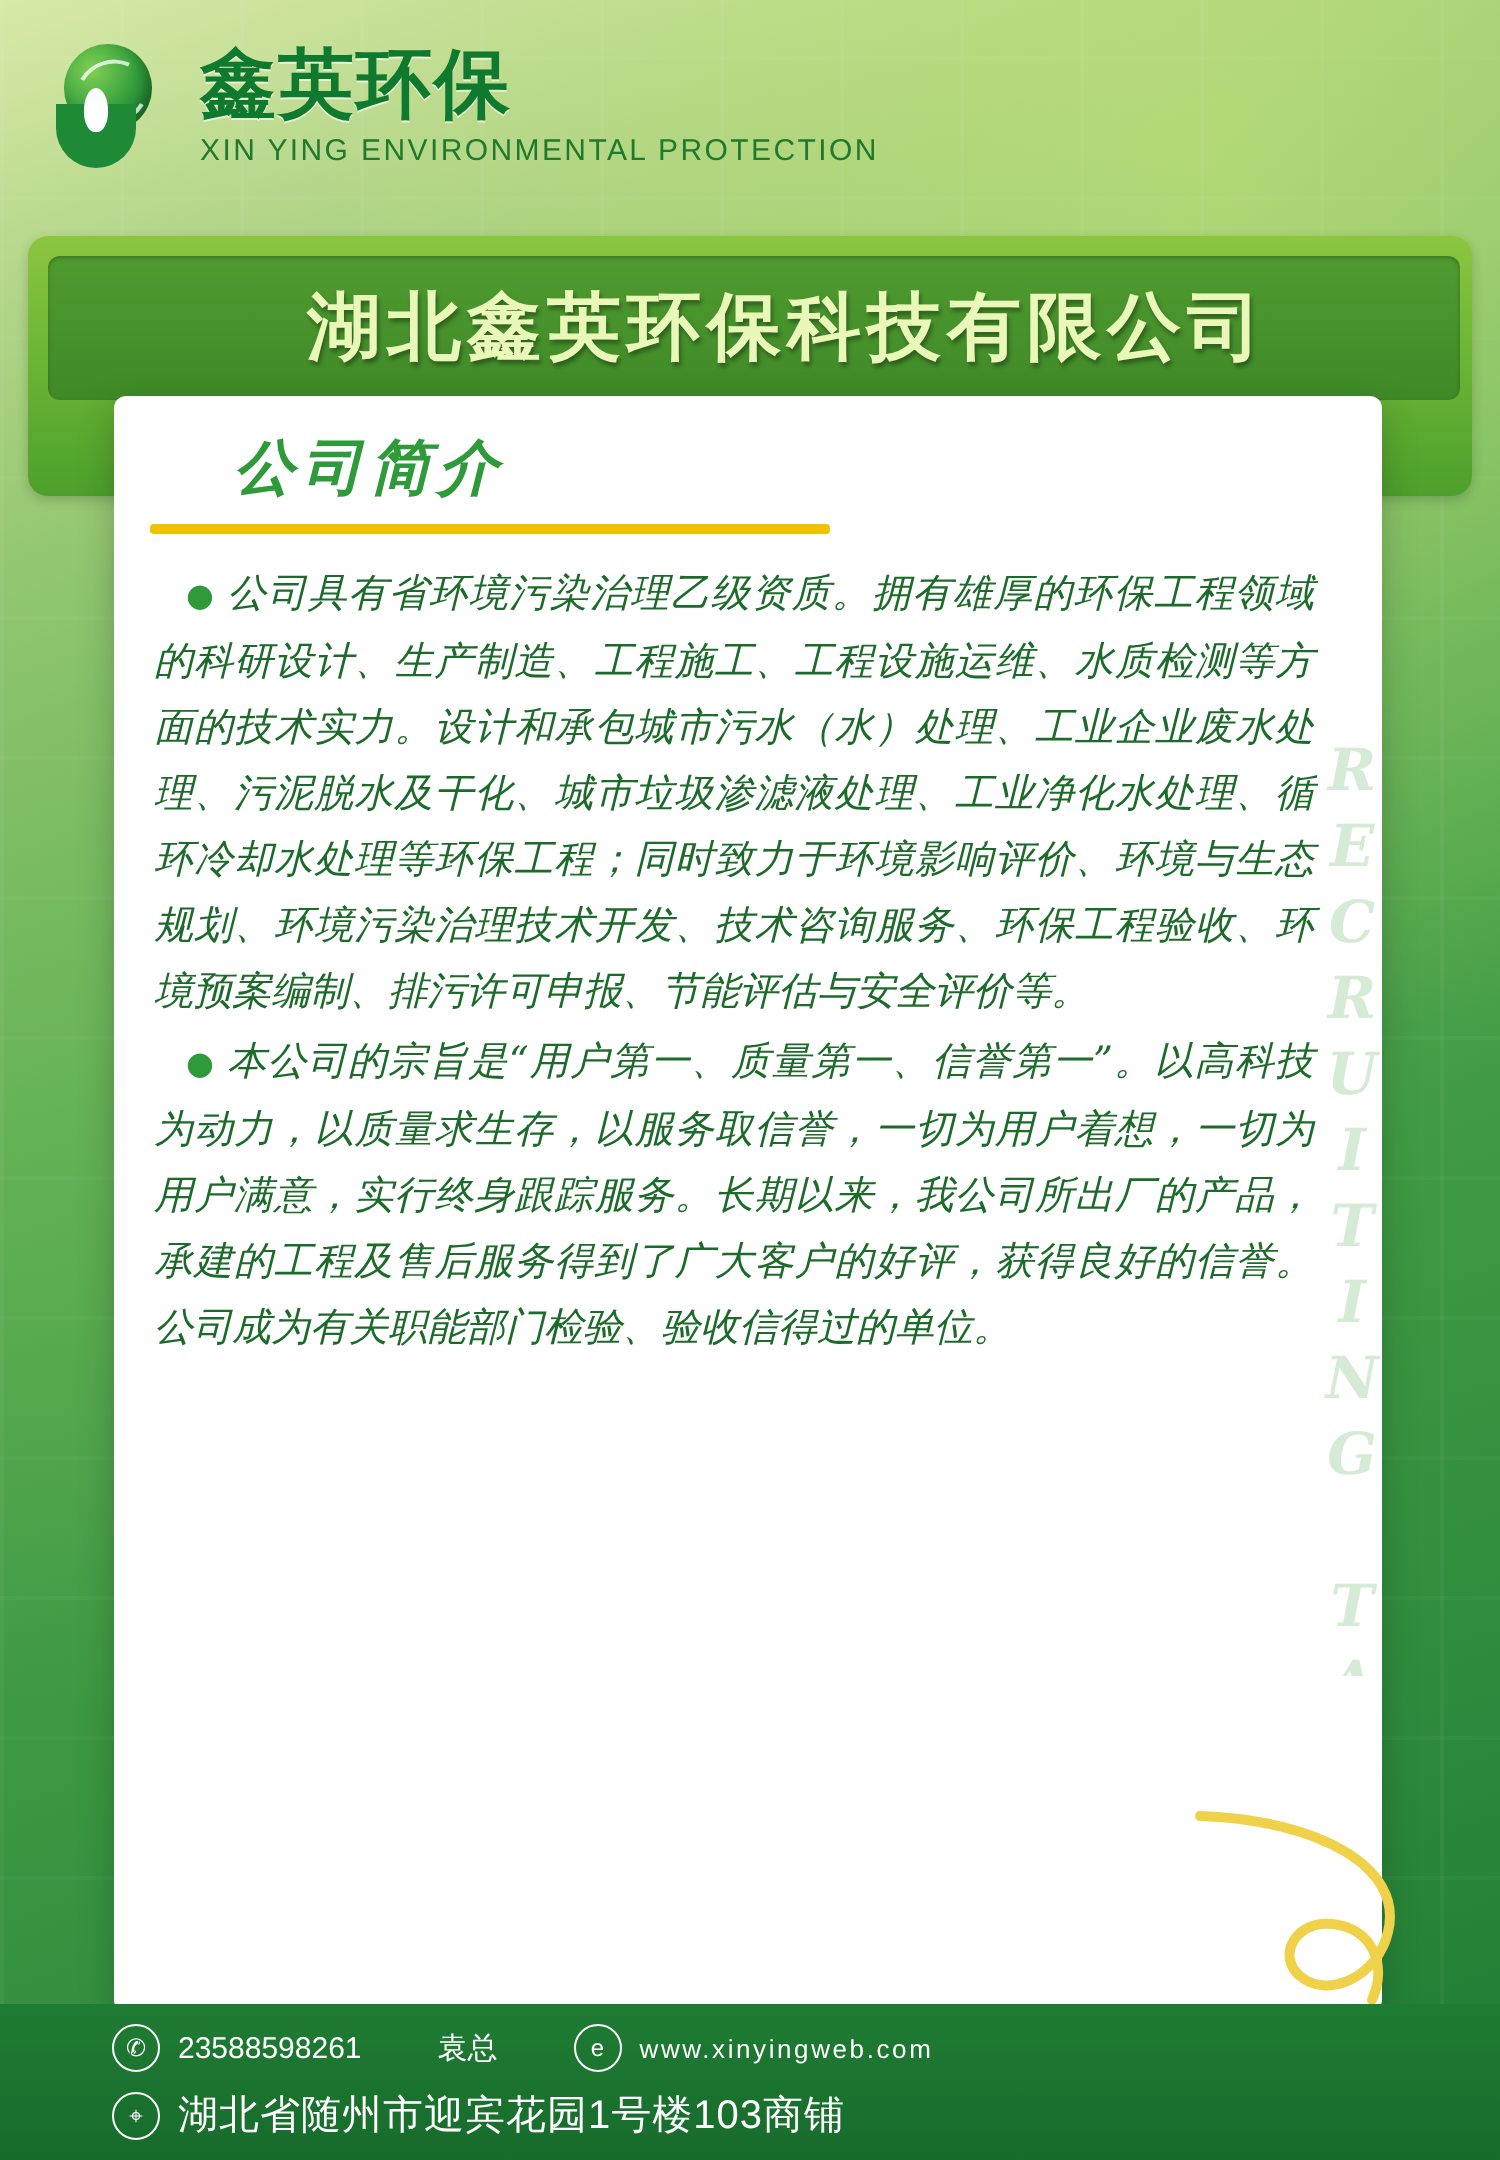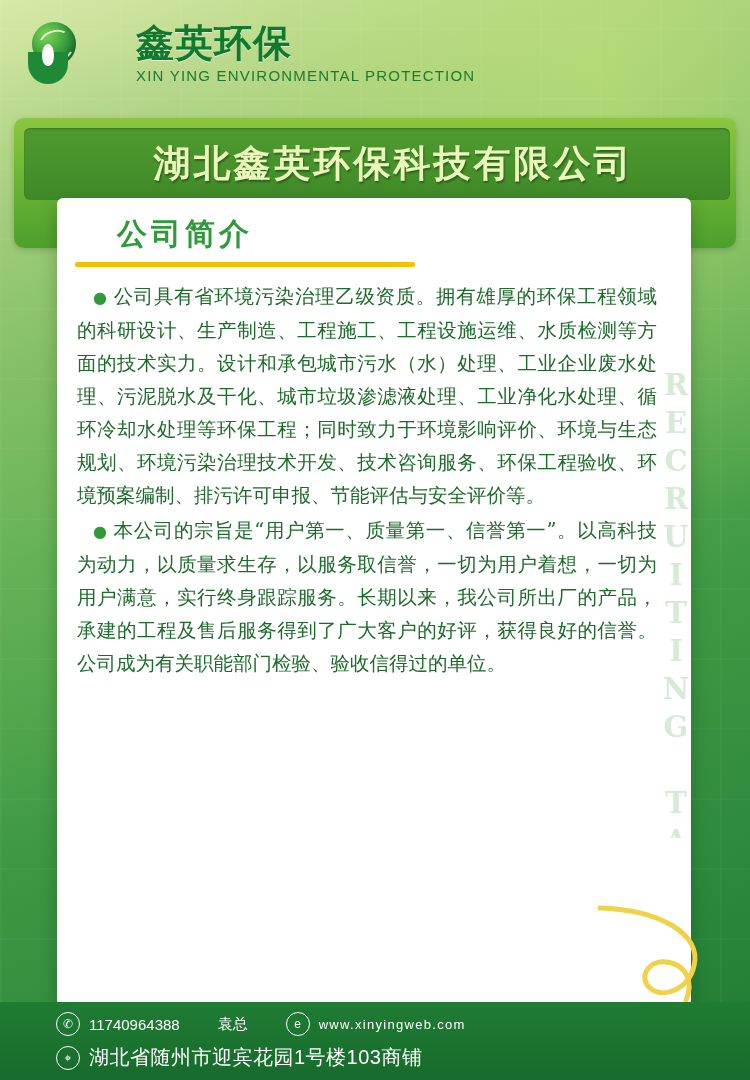--- a/index.html
+++ b/index.html
@@ -86,21 +86,20 @@
     width: 12px;
     height: 22px;
     background: #fff;
     border-radius: 50% 50% 45% 45%;
   }
   .logo-text {
     display: flex;
     flex-direction: column;
     justify-content: space-between;
     line-height: 1;
-    margin-left: 36px;
   }
   .logo-cn {
     font-size: 38px;
     font-weight: bold;
     color: #0f7a2e;
     letter-spacing: 1px;
     text-shadow: 0 1px 0 rgba(255,255,255,0.6);
   }
   .logo-en {
     margin-top: 6px;
@@ -146,20 +145,21 @@
   
   .card {
     position: absolute;
     left: 57px;
     top: 198px;
     width: 634px;
     height: 808px;
     background: #ffffff;
     border-radius: 6px;
     box-shadow: 0 6px 18px rgba(0,0,0,0.22);
+    font-style: italic;
   }
   .card-heading {
     position: absolute;
     left: 60px;
     top: 16px;
     font-size: 30px;
     font-weight: bold;
     color: #2f9a3a;
     letter-spacing: 4px;
     font-family: "DejaVu Serif", serif;
@@ -293,21 +293,21 @@
     </div>
   </div>
 
   <svg class="ribbon" viewBox="0 0 120 110">
     <path d="M10,4 C70,6 112,30 104,62 C99,84 74,96 60,84 C48,74 58,56 76,58 C96,60 104,78 96,96" fill="none" stroke="#f0d24a" stroke-width="5" stroke-linecap="round"></path>
   </svg>
 
   <div class="footer">
     <div class="footer-row r1">
       <span class="fi">✆</span>
-      <span>11740964388</span>
+      <span>23588598261</span>
       <span class="sep"></span>
       <span>袁总</span>
       <span class="sep"></span>
       <span class="fi">e</span>
       <span class="web-text">www.xinyingweb.com</span>
     </div>
     <div class="footer-row r2">
       <span class="fi">⌖</span>
       <span class="addr-text">湖北省随州市迎宾花园1号楼103商铺</span>
     </div>

